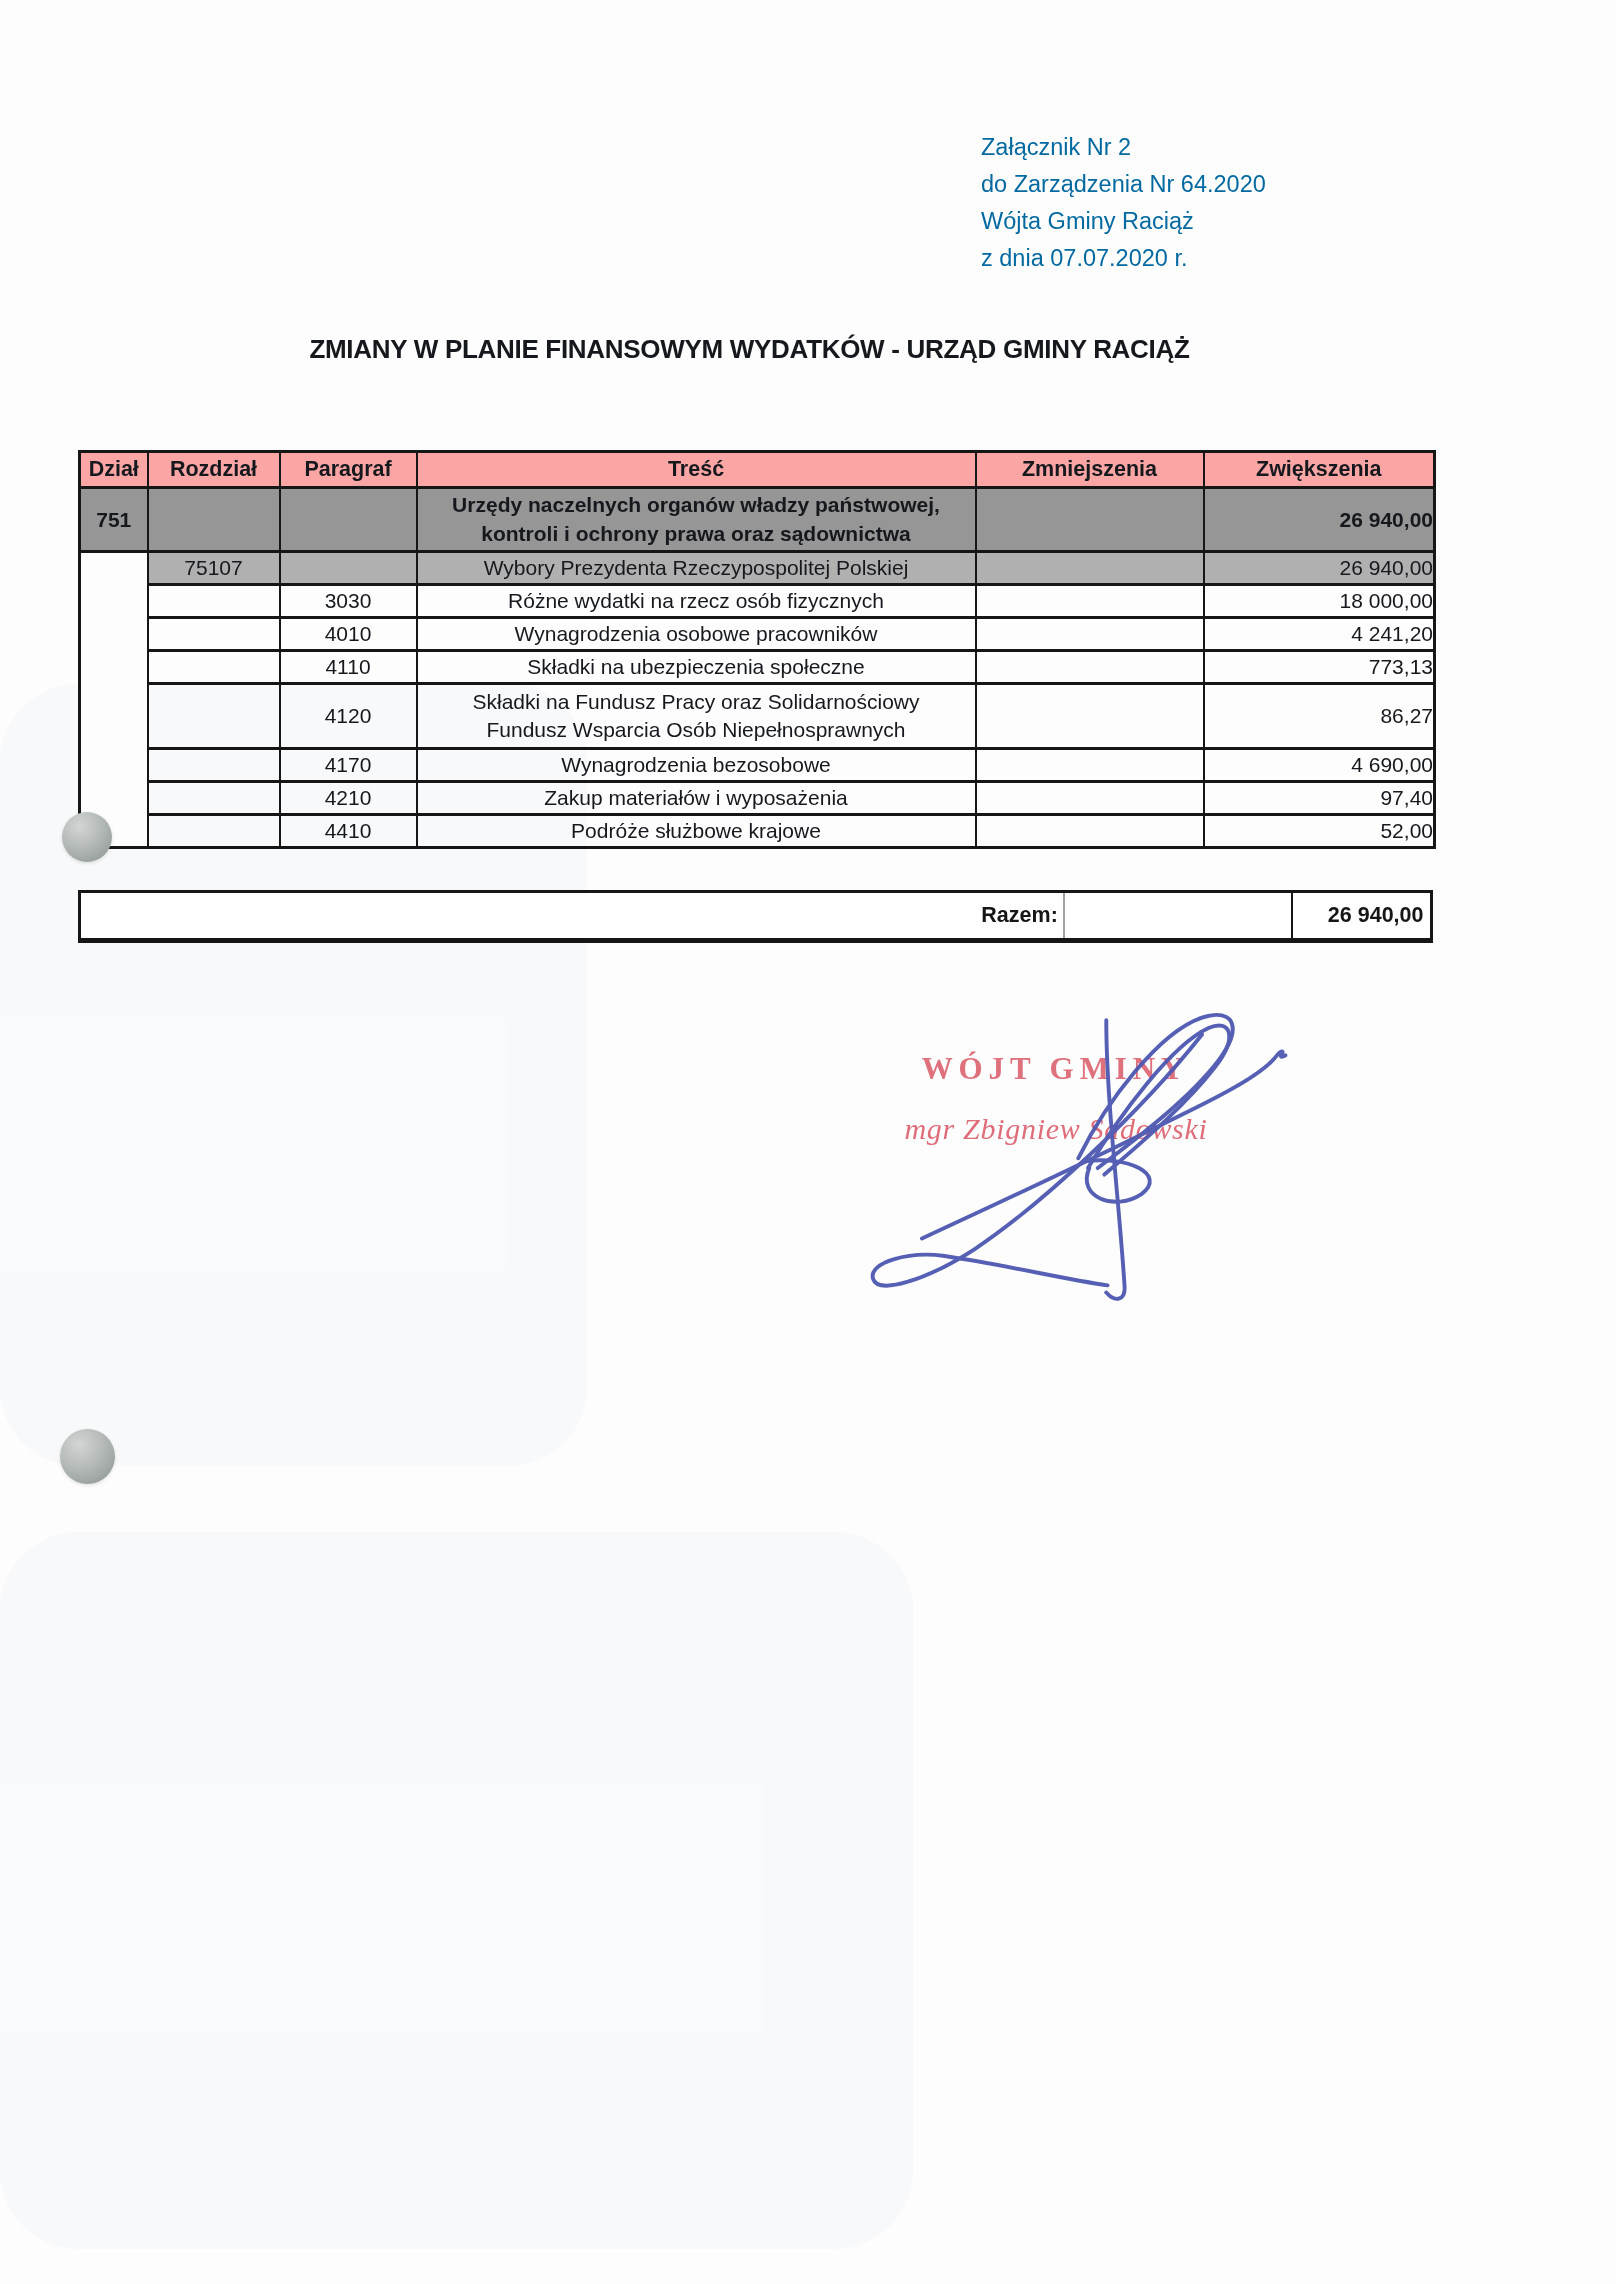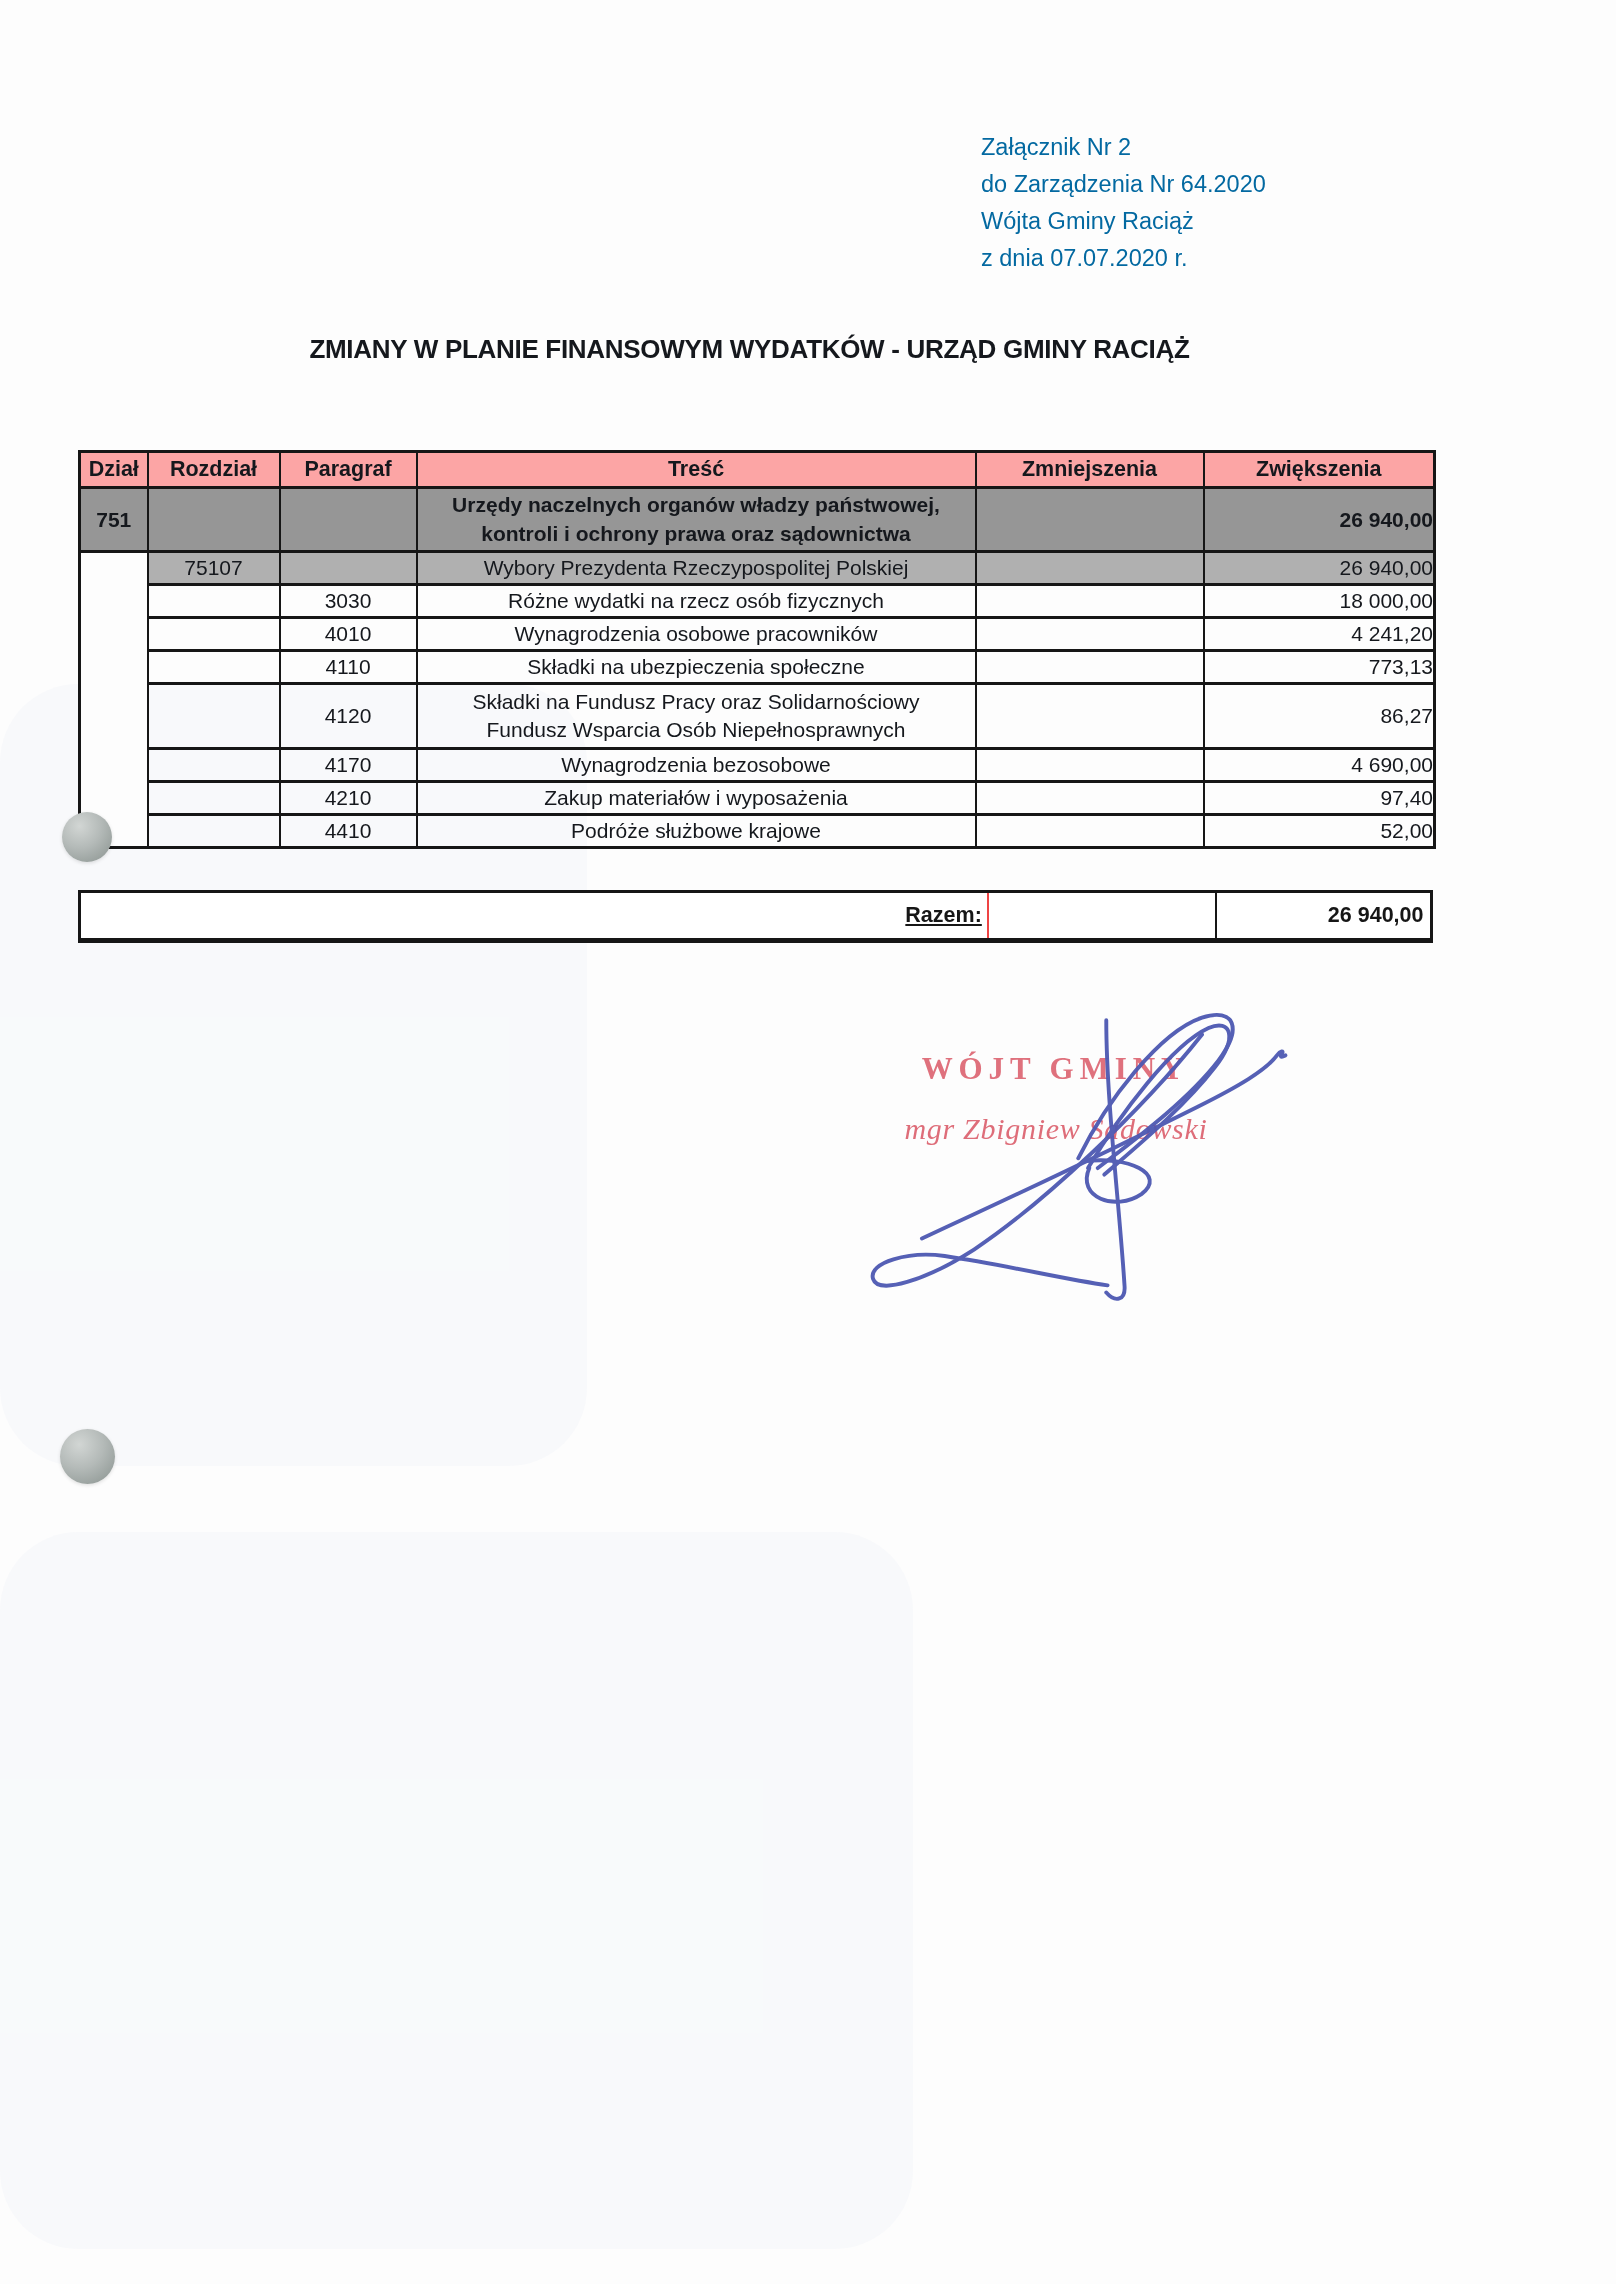--- a/index.html
+++ b/index.html
@@ -63,22 +63,22 @@
   tr.bold td{font-weight:700;}
 
   
   .razem{
     position:absolute;left:78px;top:890px;width:1355px;height:53px;
     border:3.3px solid #161616;border-bottom-width:5.2px;
     box-sizing:border-box;display:flex;font-size:21.5px;font-weight:700;
     background:#fff;
   }
   .razem .rz-label{
-    width:908px;box-sizing:border-box;display:flex;align-items:center;
-    justify-content:flex-end;padding-right:5.2px;border-right:2px solid #ef4444;text-decoration:underline;
+    width:984px;box-sizing:border-box;display:flex;align-items:center;
+    justify-content:flex-end;padding-right:5.2px;border-right:2px solid #a3a3a3;
   }
   .razem .rz-zmn{
     width:228px;box-sizing:border-box;border-right:2px solid #161616;
   }
   .razem .rz-zwi{
     flex:1;display:flex;align-items:center;justify-content:flex-end;
     padding-right:6.5px;
   }
 
   

